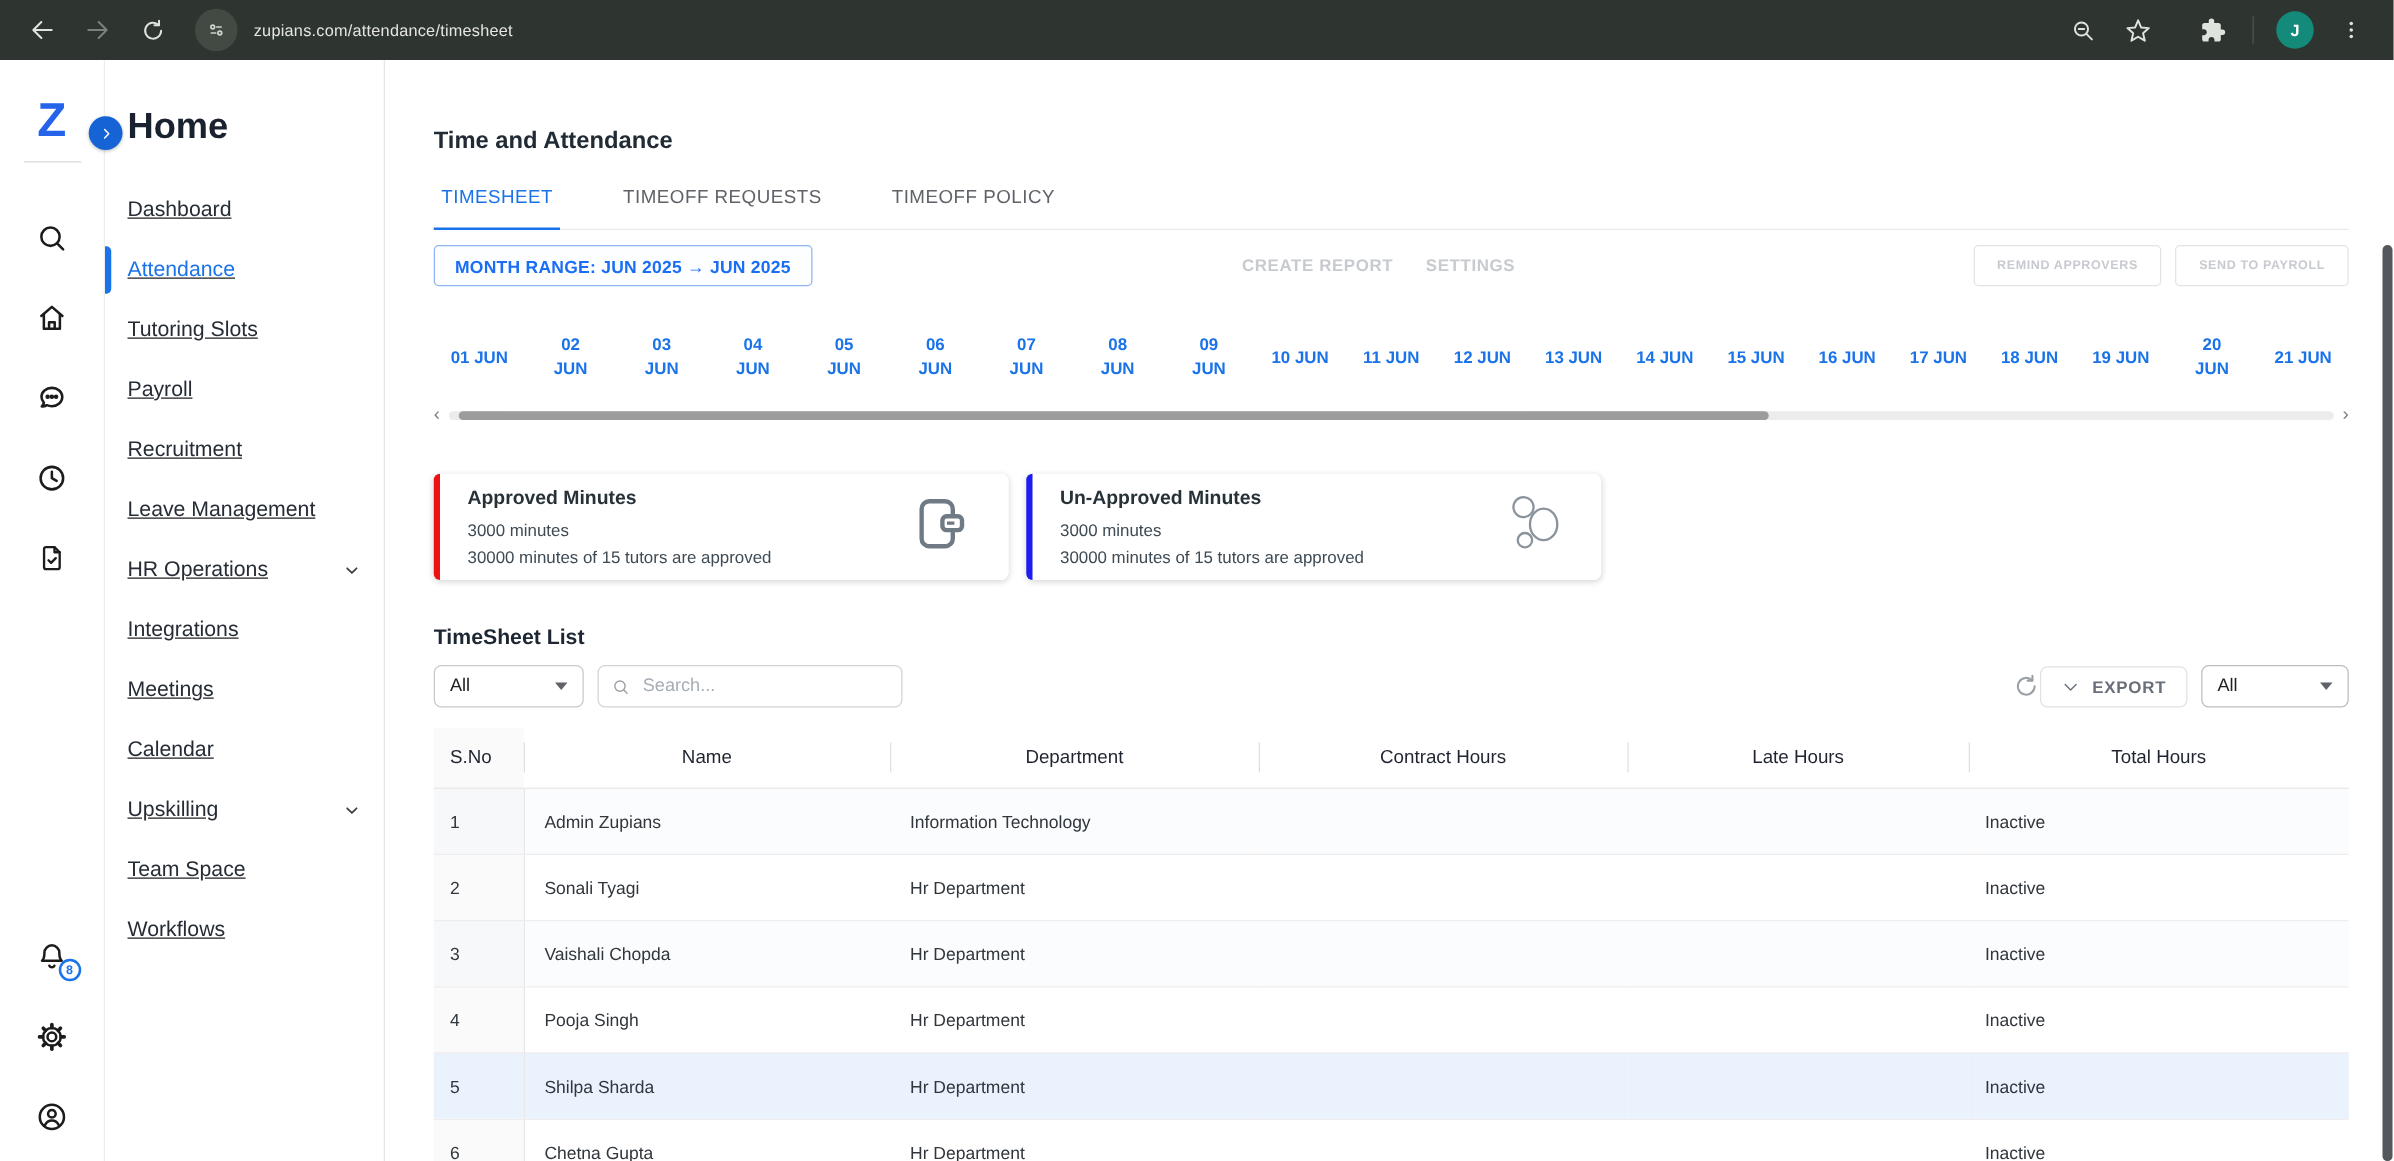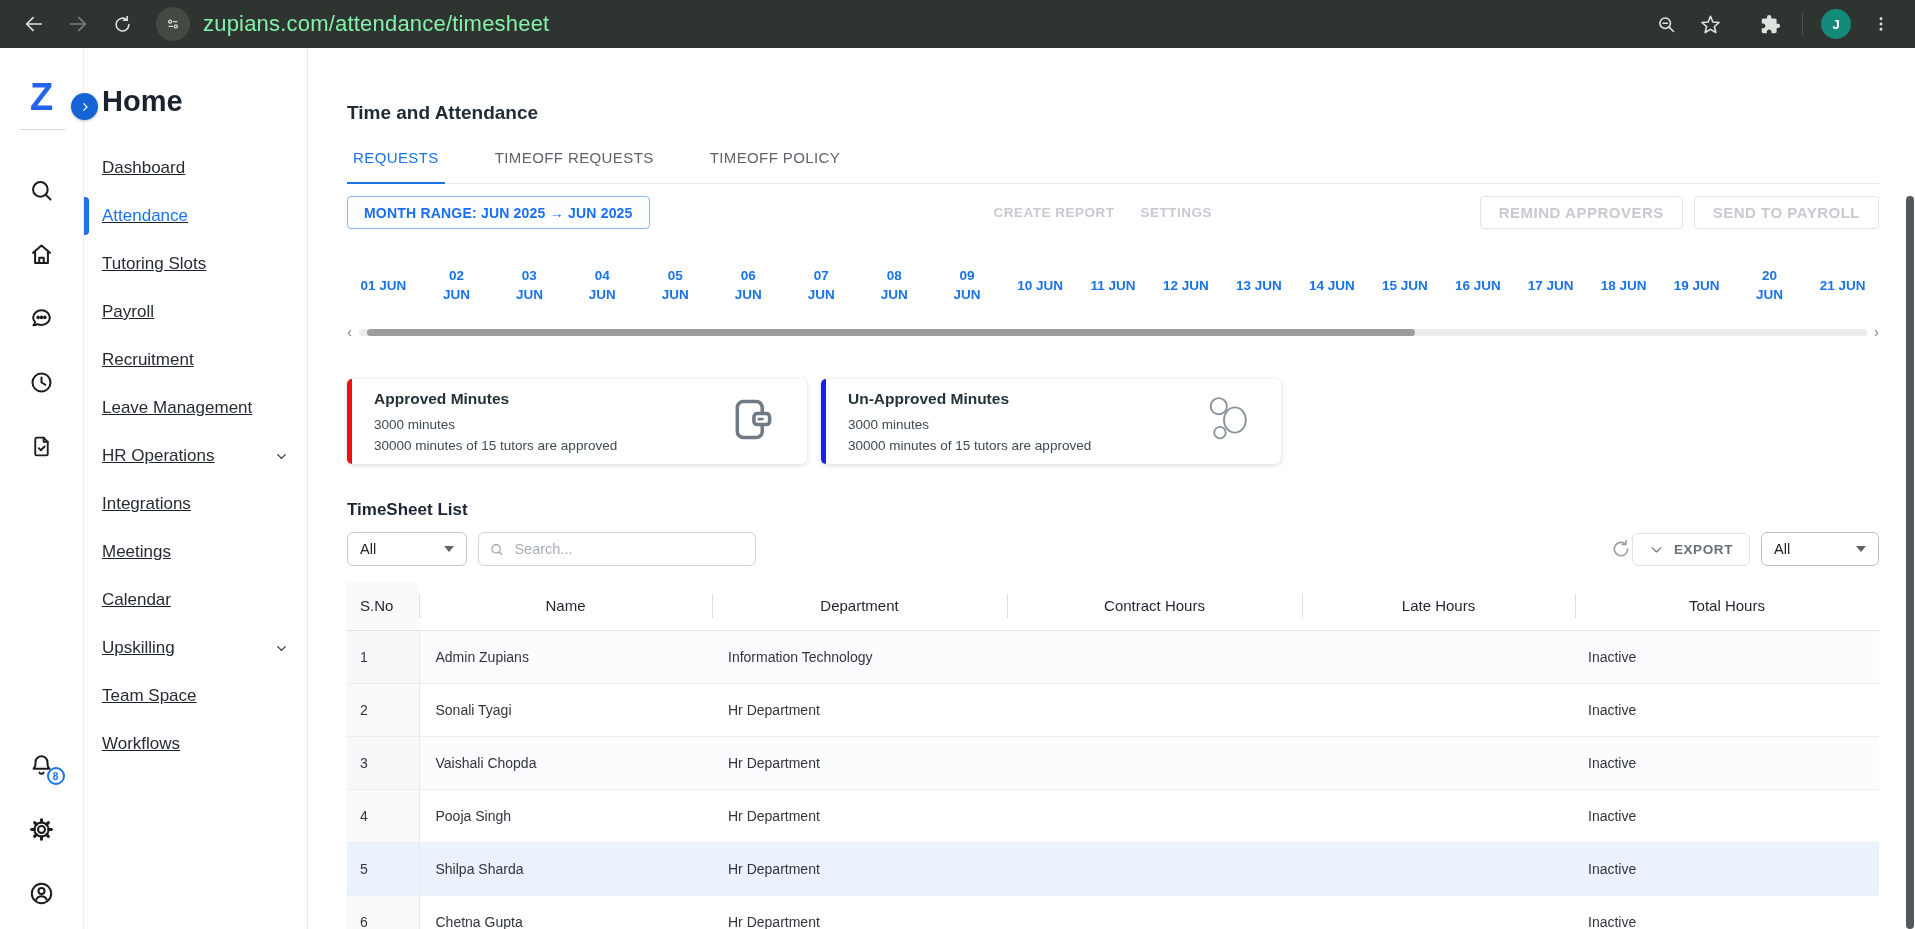--- a/index.html
+++ b/index.html
@@ -13,21 +13,21 @@
 
   
   .browser-bar {
     height:48px; background:#2e342f; display:flex; align-items:center;
     padding:0 14px; gap:4px; position:relative;
   }
   .chrome-btn { width:40px; height:40px; display:flex; align-items:center; justify-content:center; border-radius:50%; color:#dfe3de; flex:none; cursor:pointer; }
   .chrome-btn.disabled { color:#79827b; }
   .omnibox { display:flex; align-items:center; margin-left:10px; flex:none; }
   .site-info { width:34px; height:34px; border-radius:50%; background:#424a43; display:flex; align-items:center; justify-content:center; color:#cfd6cf; cursor:pointer; }
-  .url-text { color:#86efac; font-size:22px; margin-left:13px; letter-spacing:.2px; }
+  .url-text { color:#e5e5e5; font-size:13px; margin-left:13px; letter-spacing:.2px; }
   .bar-spacer { flex:1; }
   .bar-divider { width:1px; height:22px; background:#4d554e; margin:0 8px; }
   .avatar { width:30px; height:30px; border-radius:50%; background:#138a7a; color:#fff; font-size:13px; font-weight:700; display:flex; align-items:center; justify-content:center; margin:0 6px; cursor:pointer; }
 
   
   .app { display:flex; height:881px; position:relative; background:#fff; }
 
   .rail { width:84px; flex:none; border-right:1px solid #ededed; display:flex; flex-direction:column; align-items:center; }
   .rail-logo { margin-top:30px; font-size:38px; font-weight:700; color:#2563eb; line-height:38px; cursor:pointer; }
   .rail-divider { width:46px; border:none; border-top:1px solid #d9d9d9; margin:13px 0 0; }
@@ -67,21 +67,21 @@
     height:33px; padding:0 16px; border:1px solid #8fb4f4; color:#1a6ef5; background:#fdfeff;
     border-radius:4px; font-size:14px; font-weight:600; letter-spacing:.2px;
     display:flex; align-items:center; cursor:pointer; white-space:nowrap;
   }
   .ghost-label { color:#c7cacf; font-size:13.5px; font-weight:600; letter-spacing:.5px; cursor:default; }
   .ghost-label.first { margin-left:344px; }
   .ghost-label + .ghost-label { margin-left:26px; }
   .right-btns { margin-left:auto; display:flex; gap:11px; }
   .gray-btn {
     height:33px; padding:0 18px; border:1px solid #e3e3e3; border-radius:4px; background:#fff;
-    color:#c7cacf; font-size:15px; font-weight:600; letter-spacing:.5px;
+    color:#c7cacf; font-size:10px; font-weight:600; letter-spacing:.5px;
     display:flex; align-items:center; cursor:default; white-space:nowrap;
   }
 
   .dates { display:flex; margin-top:34px; }
   .date-cell { flex:1; text-align:center; font-size:13.5px; font-weight:600; color:#1a73e8;
     min-height:44px; display:flex; flex-direction:column; justify-content:center; line-height:19px; cursor:pointer; }
 
   .hscroll { display:flex; align-items:center; margin-top:20px; gap:7px; }
   .hs-arrow { color:#7d7d7d; font-size:15px; line-height:10px; cursor:pointer; flex:none; }
   .hs-track { flex:1; height:7px; background:#ececec; border-radius:4px; position:relative; }
@@ -97,21 +97,21 @@
   .card-icon { position:absolute; right:30px; top:50%; transform:translateY(-50%); color:#6f7a84; }
 
   .list-title { margin:36px 0 0; font-size:17px; font-weight:700; color:#1c2733; }
   .list-controls { display:flex; align-items:center; margin-top:12px;justify-content:flex-end; }
   .select {
     width:120px; height:34px; border:1px solid #c9c9c9; border-radius:6px; background:#fff;
     display:flex; align-items:center; padding:0 12px; font-size:14.5px; color:#202124; cursor:pointer;
   }
   .select .caret { margin-left:auto; width:0; height:0; border-left:5px solid transparent; border-right:5px solid transparent; border-top:6px solid #5f6368; }
   .search-box {
-    width:278px; height:34px; border:1px solid #d4d4d4; border-radius:6px; margin-left:11px;
+    width:244px; height:34px; border:1px solid #d4d4d4; border-radius:6px; margin-left:11px;
     display:flex; align-items:center; padding:0 10px; gap:8px; color:#9aa0a6; background:#fff;
   }
   .search-box input { border:none; outline:none; font-size:14.5px; color:#333; width:100%; font-family:"Liberation Sans", sans-serif; background:transparent; }
   .search-box input::placeholder { color:#a6adb5; }
   .list-right { margin-left:auto; display:flex; align-items:center; }
   .refresh-btn { color:#9aa0a6; display:flex; cursor:pointer; }
   .export-btn {
     margin-left:0; height:33px; padding:0 16px; border:1px solid #e2e2e2; border-radius:6px; background:#fff;
     color:#697079; font-size:13.5px; font-weight:600; letter-spacing:.6px;
     display:flex; align-items:center; gap:10px; cursor:pointer;
@@ -329,21 +329,21 @@
         <div class="nav-item">
           <span>Workflows</span>
         </div>
       </div>
   </nav>
 
   <main class="content">
     <h2 class="page-title">Time and Attendance</h2>
 
     <div class="tabs" id="tabs">
-        <div class="tab active">REQUESTS</div>
+        <div class="tab active">TIMESHEET</div>
         <div class="tab">TIMEOFF REQUESTS</div>
         <div class="tab">TIMEOFF POLICY</div>
       </div>
 
     <div class="controls-row">
       <button class="month-btn">MONTH RANGE: JUN 2025 → JUN 2025</button>
       <span class="ghost-label first">CREATE REPORT</span>
       <span class="ghost-label">SETTINGS</span>
       <div class="right-btns">
         <button class="gray-btn">REMIND APPROVERS</button>

